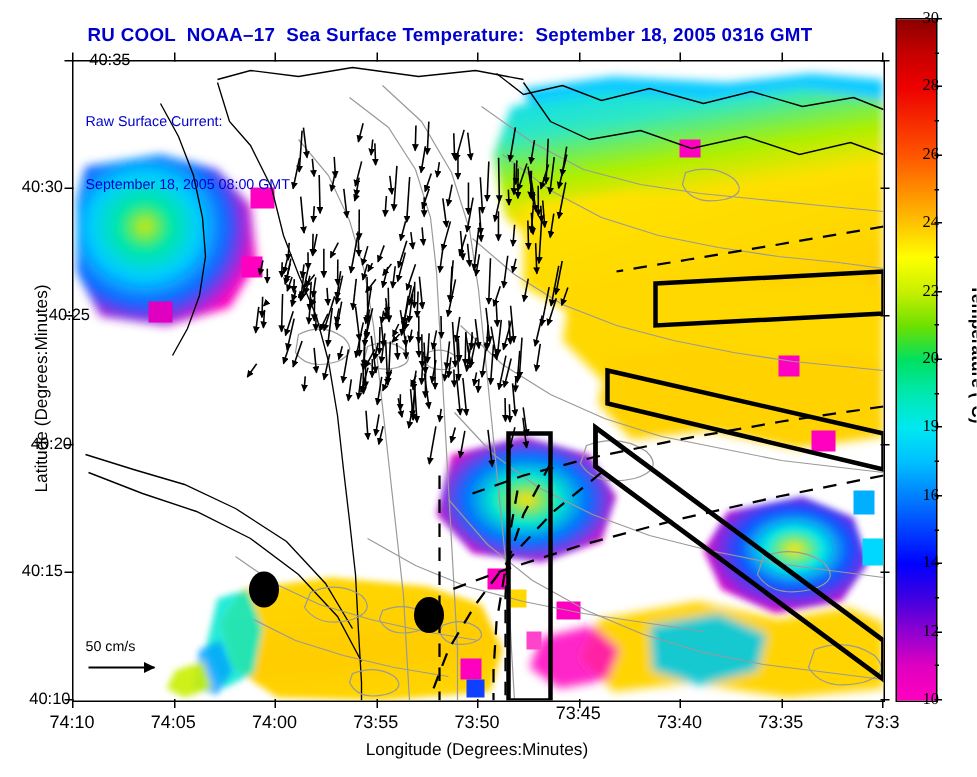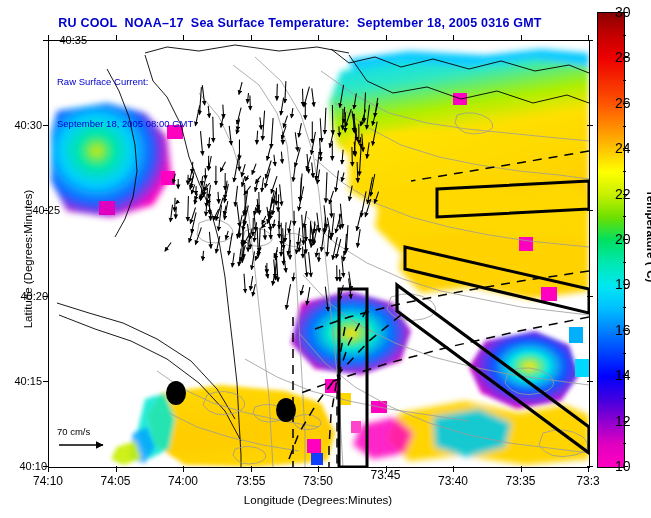--- a/index.html
+++ b/index.html
@@ -36,22 +36,22 @@
               font-size:11.5px;color:#000;}
   #yaxistitle{position:absolute;left:-82px;top:253px;width:220px;text-align:center;
               font-size:11.5px;color:#000;transform:rotate(-90deg);}
 
   
   #cbar{position:absolute;left:597px;top:12px;width:26px;height:454px;
         border:1px solid #000;}
   #cbarfill{width:100%;height:100%;}
   .cbtick{position:absolute;background:#000;left:623px;height:1px;width:5px;}
   .cbtickmin{position:absolute;background:#000;left:623px;height:1px;width:3px;}
-  .cblab{position:absolute;left:615px;font-size:14px;color:#000;
-         transform:translateY(-50%);white-space:nowrap;}
+  .cblab{position:absolute;left:615px;font-size:11px;color:#000;
+         transform:translateY(-50%);white-space:nowrap;font-family:Liberation Serif, serif;}
   #cbtitle{position:absolute;left:566px;top:230px;width:170px;text-align:center;
            font-size:11.5px;color:#000;font-weight:bold;transform:rotate(90deg);}
 </style>
 </head>
 <body>
 
 <div id="title">RU COOL  NOAA–17  Sea Surface Temperature:  September 18, 2005 0316 GMT</div>
 
 <div id="plot">
 
@@ -541,21 +541,21 @@
     </svg>
 
   </div>
 
   <div id="annot">
     <div>Raw Surface Current:</div>
     <div>September 18, 2005 08:00 GMT</div>
   </div>
 
   <div id="scalebar">
-    <div class="lbl">70 cm/s</div>
+    <div class="lbl">50 cm/s</div>
     <svg width="56" height="12">
       <defs>
         <marker id="sbv" markerWidth="6" markerHeight="6" refX="5" refY="2.6" orient="auto" markerUnits="strokeWidth">
           <path d="M0,0 L5.4,2.6 L0,5.2 z" fill="#000"></path>
         </marker>
       </defs>
       <line x1="2" y1="6" x2="46" y2="6" stroke="#000" stroke-width="1.4" marker-end="url(#sbv)"></line>
     </svg>
   </div>
 </div>

